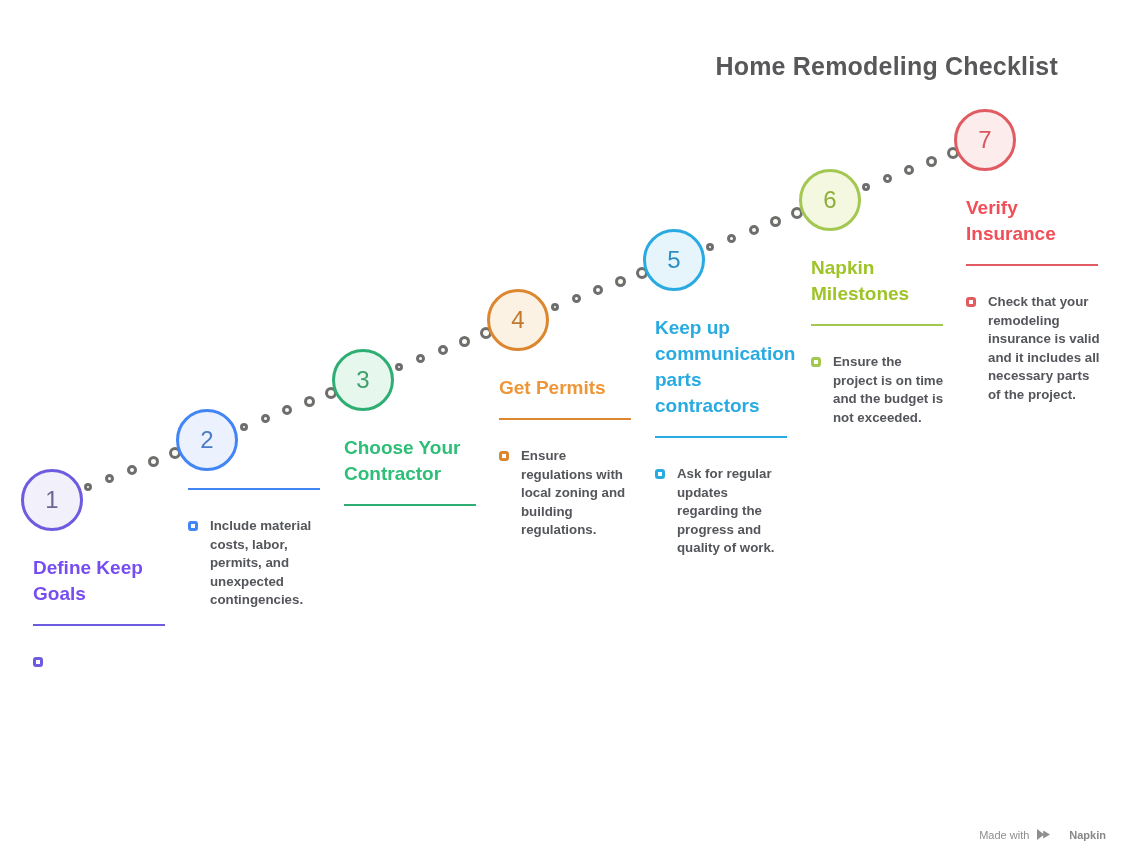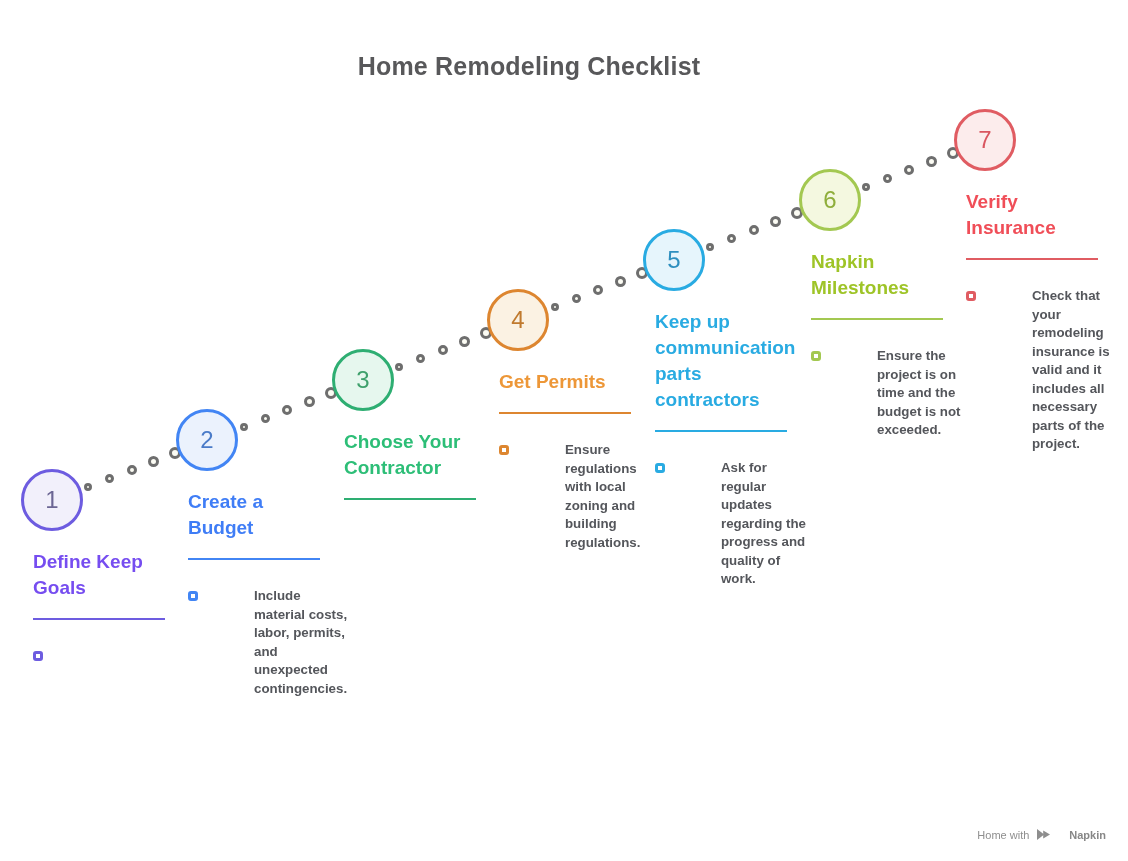--- a/index.html
+++ b/index.html
@@ -1,37 +1,37 @@
 <!DOCTYPE html>
 <html><head>
 <meta charset="utf-8">
 <style>
   html,body{margin:0;padding:0;background:#ffffff;}
   .canvas{
     position:relative;width:1128px;height:861px;background:#ffffff;
     font-family:"Liberation Sans",sans-serif;overflow:hidden;
   }
   .page-title{
-    position:absolute;left:0;top:52px;width:1058px;text-align:center;
+    position:absolute;left:0;top:52px;width:1058px;text-align:right;
     font-size:25px;font-weight:700;color:#58585a;letter-spacing:.2px;margin:0;
   }
   
   .step{position:absolute;width:160px;}
   .circle{
     box-sizing:border-box;width:62px;height:62px;border-radius:50%;
     border:3px solid var(--accent);background:var(--fill);
     margin-left:-12px;display:flex;align-items:center;justify-content:center;
   }
   .circle span{font-size:24px;color:var(--num-color);line-height:1;}
   .step-title{
-    margin:18px 0 0 0;width:142px;font-size:19px;line-height:26px;
+    margin:24px 0 0 0;width:142px;font-size:19px;line-height:26px;
     font-weight:700;color:var(--title-color);
   }
   .divider{width:132px;border-top:2.5px solid var(--accent);margin-top:17px;}
-  .bullet{display:flex;margin-top:27px;gap:44px;}
+  .bullet{display:flex;margin-top:27px;}
   .marker{
     box-sizing:border-box;flex:0 0 auto;width:10px;height:10px;margin-top:4px;
     border:3px solid var(--accent);border-radius:3px;background:#ffffff;
   }
   .bullet-text{
     margin:0 0 0 12px;width:112px;font-size:13.3px;line-height:18.5px;
     color:#54565b;font-weight:600;
   }
   
   .trail-dot{
@@ -94,21 +94,20 @@
     <div class="divider"></div>
     <div class="bullet">
       <span class="marker"></span>
     </div>
   </div>
 
   <div class="step" style="left: 188px; top: 409px; --accent: #4285f4; --title-color: #3f7df6; --num-color: #4a7bc8; --fill: #ebf2fd;">
     <div class="circle">
         <span>2</span>
       </div>
-    <h2 class="step-title">Create a Budget</h2>
     <div class="divider"></div>
     <div class="bullet">
       <span class="marker"></span>
       <p class="bullet-text">Include material costs, labor, permits, and unexpected contingencies.</p>
     </div>
   </div>
 
   <div class="step" style="left: 344px; top: 349px; --accent: #2eae72; --title-color: #2dbe77; --num-color: #3fa06c; --fill: #e6f7ee;">
     <div class="circle">
         <span>3</span>
@@ -159,21 +158,21 @@
       </div>
     <h2 class="step-title">Verify Insurance</h2>
     <div class="divider"></div>
     <div class="bullet">
       <span class="marker"></span>
       <p class="bullet-text">Check that your remodeling insurance is valid and it includes all necessary parts of the project.</p>
     </div>
   </div>
 
   <div class="made-with">
-    <span>Home with</span>
+    <span>Made with</span>
     <svg width="15" height="13" viewBox="0 0 15 13">
       <path d="M1 1 L8.2 6.5 L1 12 Z" fill="#8e8e8e"></path>
       <path d="M7.2 2.6 L14 6.5 L7.2 10.4 Z" fill="#8e8e8e"></path>
     </svg>
     <span class="napkin">Napkin</span>
   </div>
 
 </div>
 
 </body></html>

